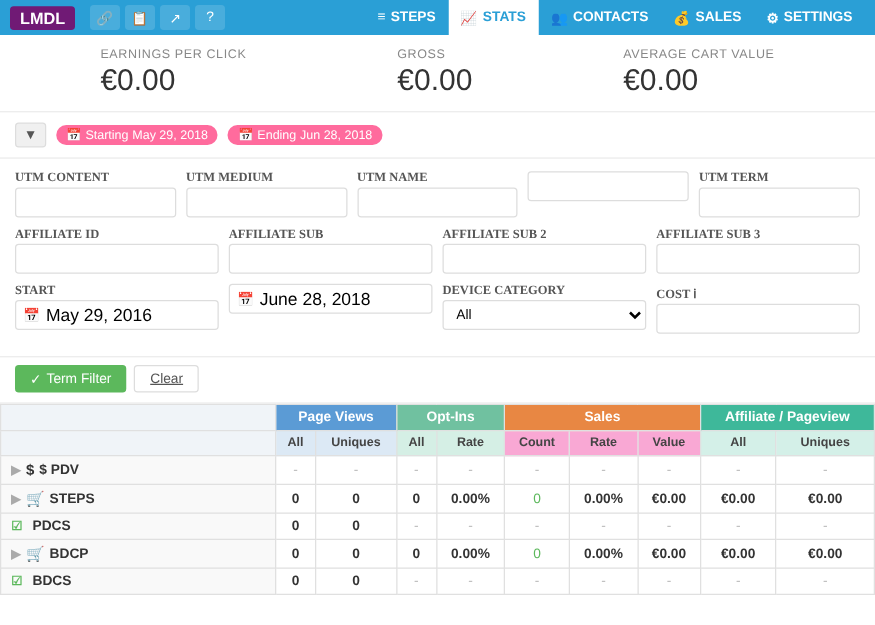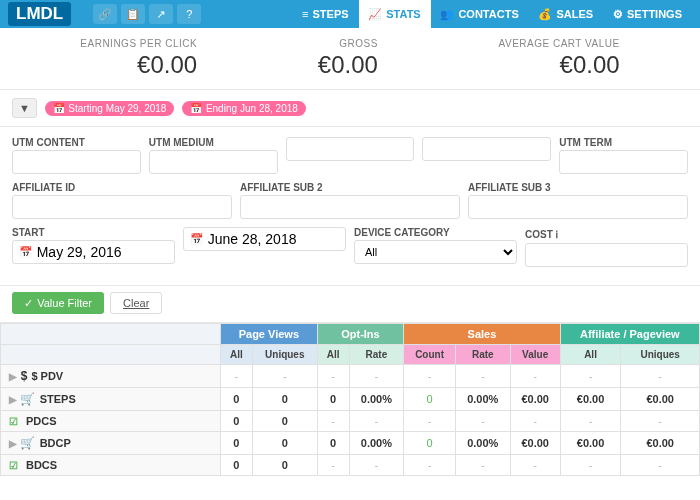--- a/index.html
+++ b/index.html
@@ -9,23 +9,23 @@
     .top-nav {
       background: #2a9fd6;
       display: flex;
       align-items: center;
       height: 28px;
       padding: 0 8px;
     }
     .nav-brand {
       color: white;
       font-weight: bold;
-      font-size: 17px;
-      margin-right: 22px;
-      background: #0369a1;
+      font-size: 13px;
+      margin-right: 12px;
+      background: #701a75;
       padding: 2px 8px;
       border-radius: 3px;
     }
     .nav-icons {
       display: flex;
       gap: 4px;
       margin-right: auto;
     }
     .nav-icon-btn {
       background: rgba(255,255,255,0.15);
@@ -61,21 +61,21 @@
     }
 
     
     .metrics-row {
       background: white;
       display: flex;
       justify-content: space-around;
       padding: 10px 20px;
       border-bottom: 1px solid #e8e8e8;
     }
-    .metric-item { text-align: right; }
+    .metric-item { text-align: left; }
     .metric-label { font-size: 10px; color: #888; text-transform: uppercase; letter-spacing: 0.5px; margin-bottom: 2px; }
     .metric-value { font-size: 24px; font-weight: 300; color: #333; }
 
     
     .filter-bar {
       background: white;
       padding: 8px 12px;
       display: flex;
       align-items: center;
       gap: 8px;
@@ -114,20 +114,21 @@
       flex: 1;
       display: flex;
       flex-direction: column;
       gap: 2px;
     }
     .form-label {
       font-size: 10px;
       font-weight: 600;
       color: #555;
       text-transform: uppercase;
+      font-family: Liberation Serif, serif;
     }
     .form-input {
       border: 1px solid #ddd;
       border-radius: 3px;
       padding: 3px 6px;
       font-size: 11px;
       height: 24px;
       outline: none;
       width: 100%;
     }
@@ -309,33 +310,38 @@
   <div class="form-row">
     <div class="form-group">
       <label class="form-label">UTM Content</label>
       <input class="form-input" type="text" style="">
     </div>
     <div class="form-group">
       <label class="form-label">UTM Medium</label>
       <input class="form-input" type="text" style="">
     </div>
     <div class="form-group">
+      <label class="form-label">UTM Name</label>
       <input class="form-input" type="text" style="">
     </div>
     <div class="form-group">
       <input class="form-input" type="text" style="">
     </div>
     <div class="form-group">
       <label class="form-label">UTM Term</label>
       <input class="form-input" type="text" style="">
     </div>
   </div>
   <div class="form-row">
     <div class="form-group">
       <label class="form-label">Affiliate ID</label>
+      <input class="form-input" type="text" style="">
+    </div>
+    <div class="form-group">
+      <label class="form-label">Affiliate Sub</label>
       <input class="form-input" type="text" style="">
     </div>
     <div class="form-group">
       <label class="form-label">Affiliate Sub 2</label>
       <input class="form-input" type="text" style="">
     </div>
     <div class="form-group">
       <label class="form-label">Affiliate Sub 3</label>
       <input class="form-input" type="text" style="">
     </div>
@@ -363,21 +369,21 @@
     <div class="form-group">
       <label class="form-label">Cost ℹ</label>
       <input class="form-input" type="text" style="">
     </div>
   </div>
 </div>
 
 <div class="button-row">
   <button class="btn-apply">
     <span>✓</span>
-    <span>Value Filter</span>
+    <span>Term Filter</span>
   </button>
   <button class="btn-clear">Clear</button>
 </div>
 
 <div class="table-section">
   <table class="stats-table">
     <thead>
       <tr>
         <th class="left-spacer" style="background:#f0f4f8; border:1px solid #e0e0e0;"></th>
         <th class="th-group th-pageviews" colspan="2">Page Views</th>

